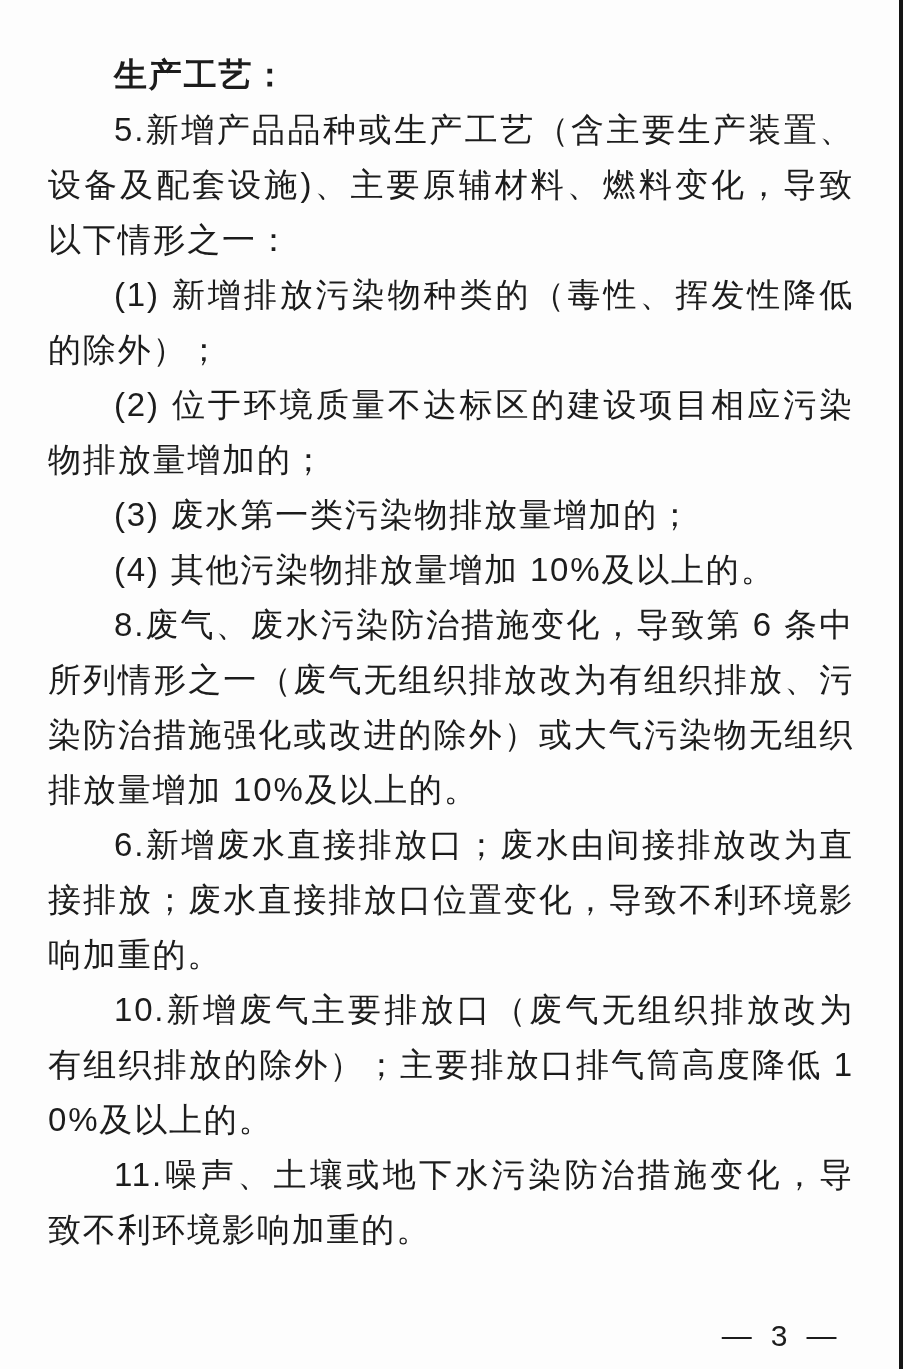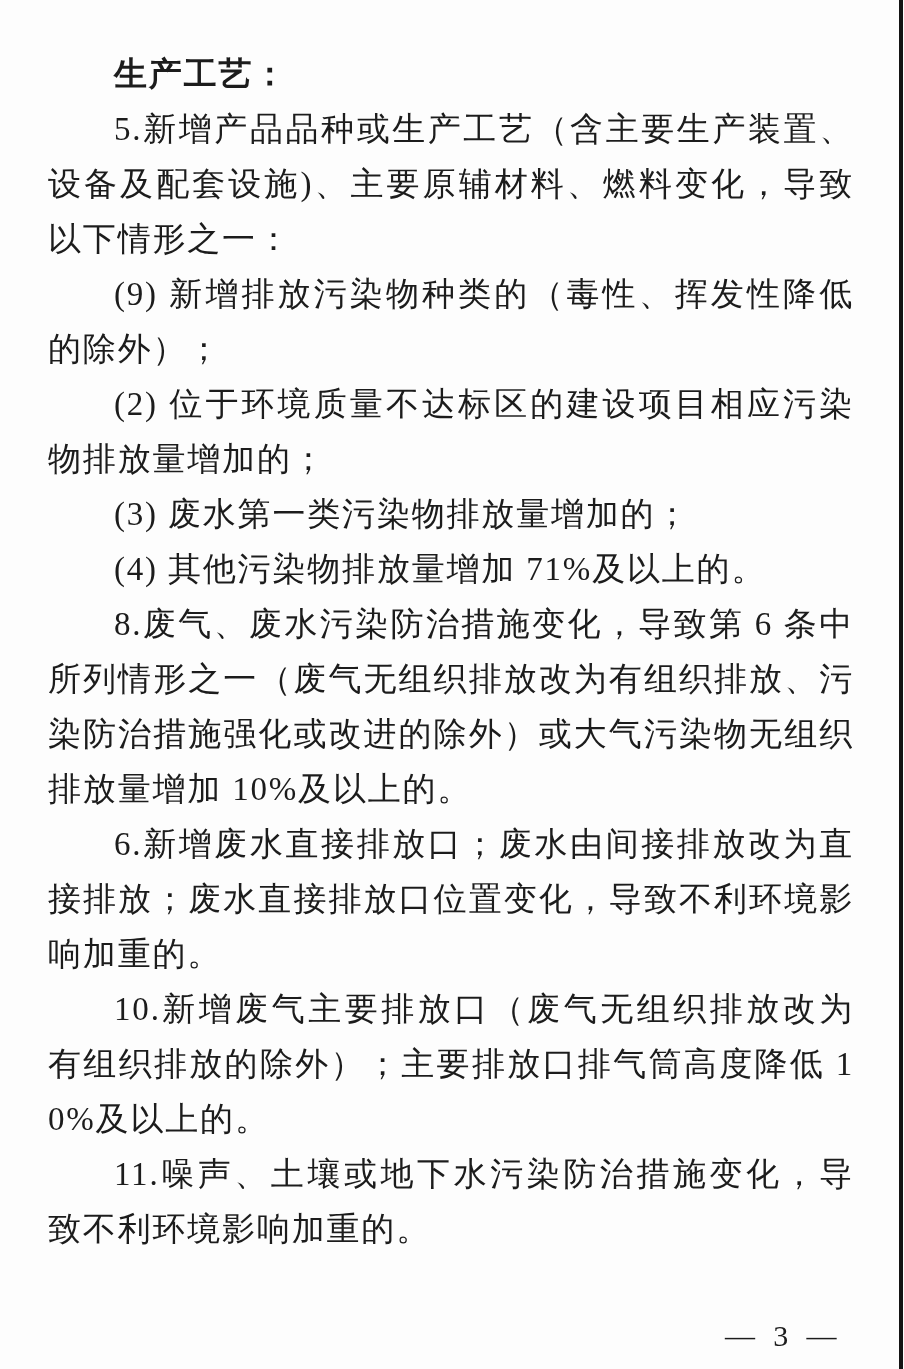--- a/index.html
+++ b/index.html
@@ -7,21 +7,21 @@
     padding: 0;
     background: #e8e8e8;
   }
   .page {
     position: relative;
     width: 904px;
     height: 1369px;
     margin: 0 auto;
     background: #fdfdfd;
     overflow: hidden;
-    font-family: Liberation Serif, serif;
+    font-family: Liberation Sans, sans-serif;
     color: #1c1c1c;
   }
   
   .scan-edge-right {
     position: absolute;
     top: 0;
     right: 1px;
     width: 4px;
     height: 100%;
     background: #141414;
@@ -59,27 +59,27 @@
 </head>
 <body>
 
 <div class="page">
   <div class="content">
 
       <p class="heading">生产工艺：</p>
 
       <p class="paragraph">5.新增产品品种或生产工艺（含主要生产装置、设备及配套设施)、主要原辅材料、燃料变化，导致以下情形之一：</p>
 
-      <p class="paragraph">(9) 新增排放污染物种类的（毒性、挥发性降低的除外）；</p>
+      <p class="paragraph">(1) 新增排放污染物种类的（毒性、挥发性降低的除外）；</p>
 
       <p class="paragraph">(2) 位于环境质量不达标区的建设项目相应污染物排放量增加的；</p>
 
       <p class="paragraph">(3) 废水第一类污染物排放量增加的；</p>
 
-      <p class="paragraph">(4) 其他污染物排放量增加 71%及以上的。</p>
+      <p class="paragraph">(4) 其他污染物排放量增加 10%及以上的。</p>
 
 
 
       <p class="paragraph">8.废气、废水污染防治措施变化，导致第 6 条中所列情形之一（废气无组织排放改为有组织排放、污染防治措施强化或改进的除外）或大气污染物无组织排放量增加 10%及以上的。</p>
 
       <p class="paragraph">6.新增废水直接排放口；废水由间接排放改为直接排放；废水直接排放口位置变化，导致不利环境影响加重的。</p>
 
       <p class="paragraph">10.新增废气主要排放口（废气无组织排放改为有组织排放的除外）；主要排放口排气筒高度降低 10%及以上的。</p>
 
       <p class="paragraph">11.噪声、土壤或地下水污染防治措施变化，导致不利环境影响加重的。</p>

